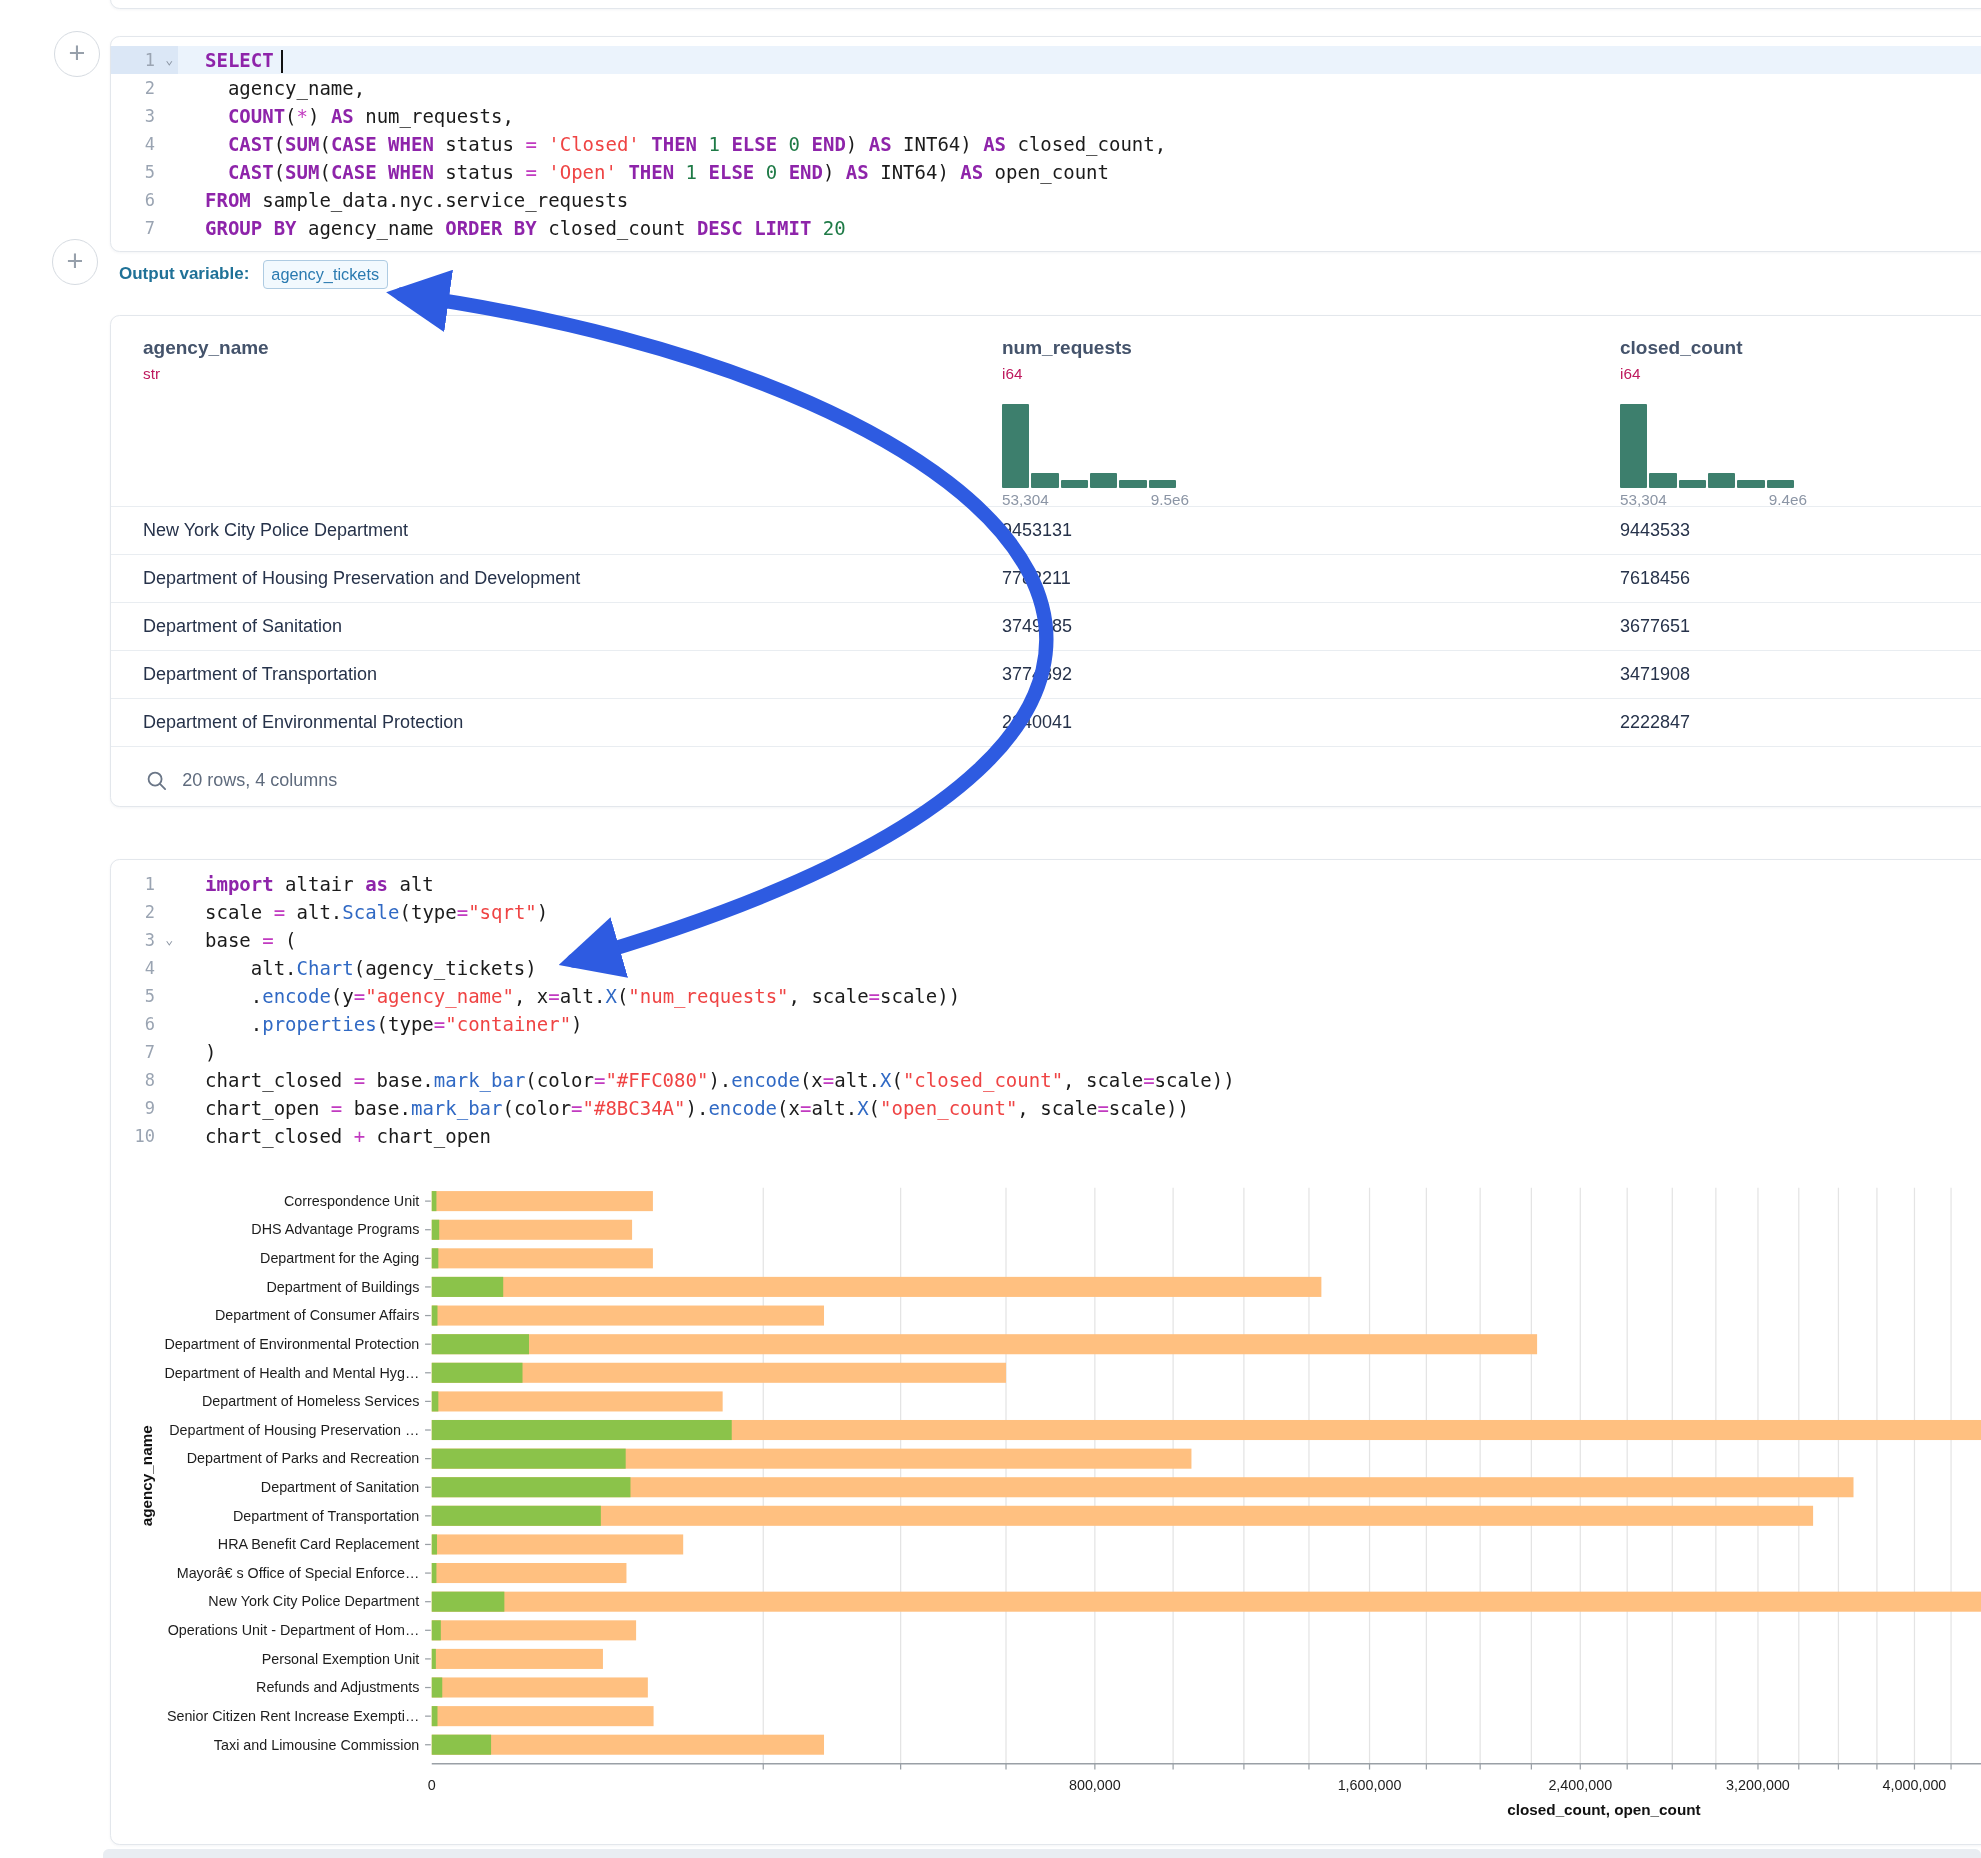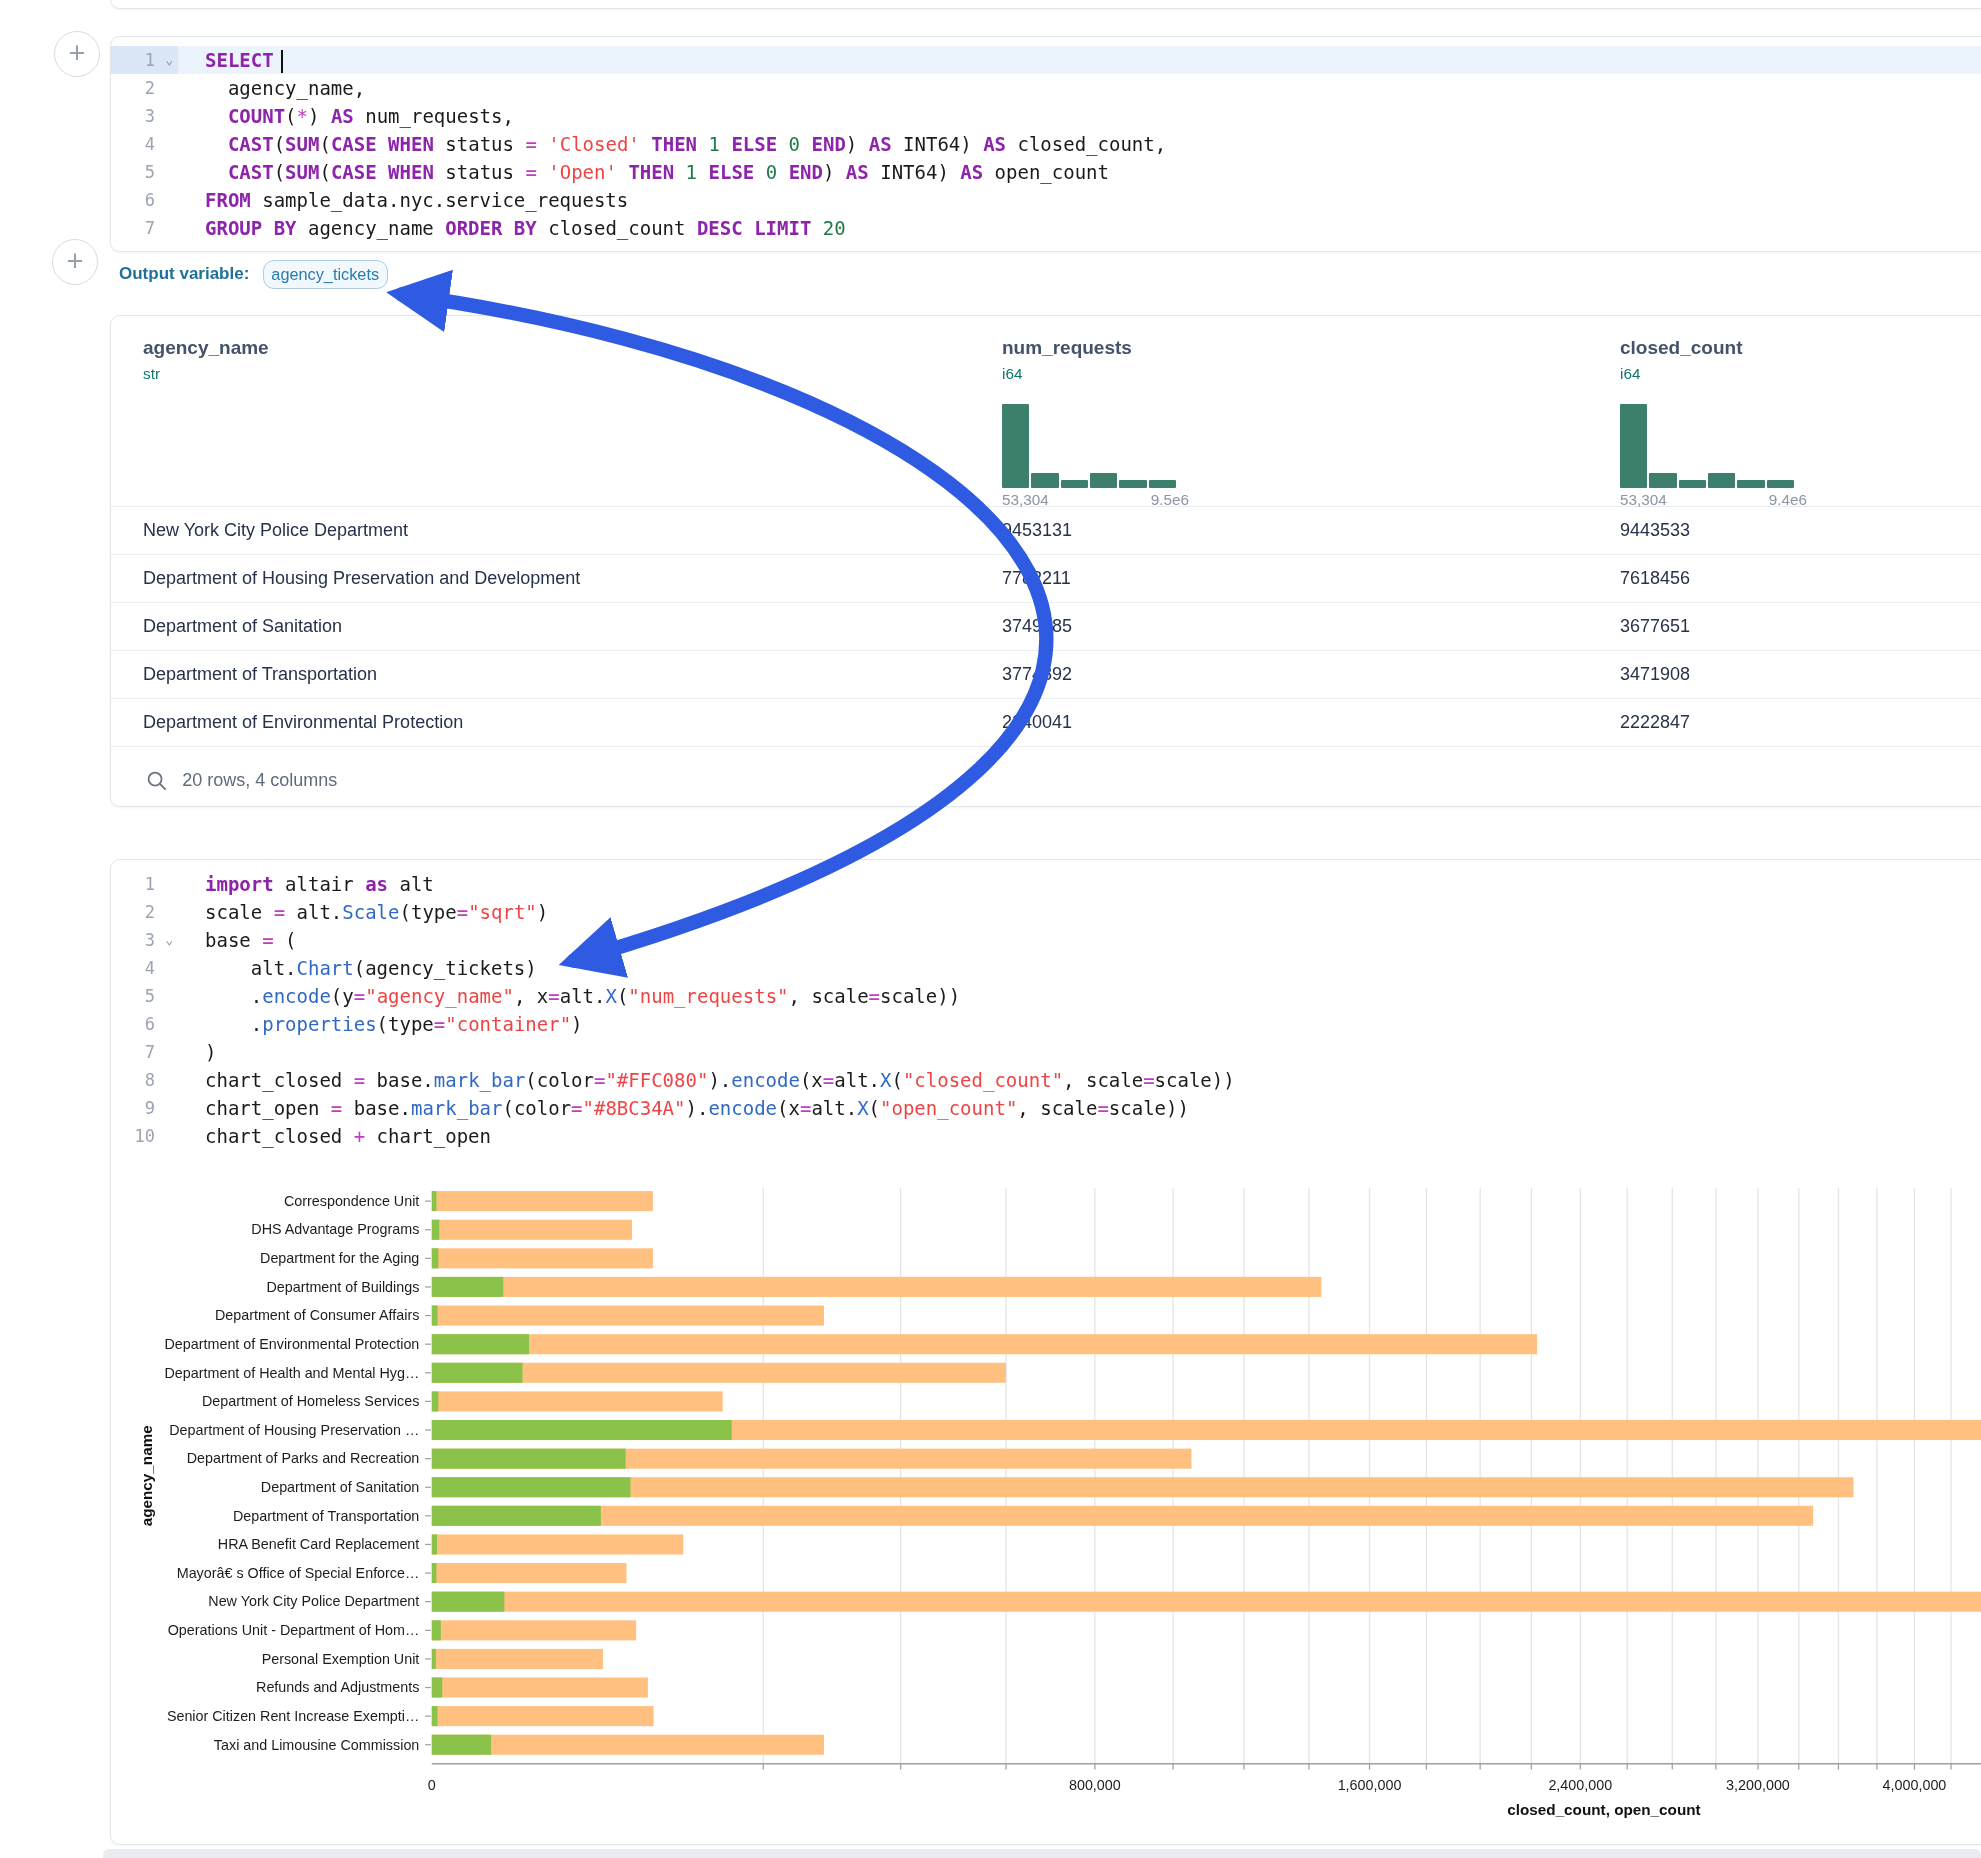--- a/index.html
+++ b/index.html
@@ -24,25 +24,25 @@
   .tk-s{color:#ef4444}
   .tk-n{color:#1e7a46}
   .tk-o{color:#c13ac0}
   .tk-f{color:#3069c4}
   .tk-p{color:#1b1b1b}
   .caret{display:inline-block;width:1.9px;height:23px;background:#111;vertical-align:middle;margin-left:7.6px;}
   
   .outvar{position:absolute;left:119px;top:260px;display:flex;align-items:center;gap:13.4px;}
   .outvar-label{color:#1f7197;font-weight:700;font-size:17px;}
   .outvar-pill{max-width:111px;overflow:hidden;white-space:nowrap;border:1.4px solid #aecbe2;
-               background:#f2f9fe;color:#2a7ab0;border-radius:11px;padding:3.8px 7.6px;font-size:16.3px;cursor:pointer;}
+               background:#f2f9fe;color:#2a7ab0;border-radius:4px;padding:3.8px 7.6px;font-size:16.3px;cursor:pointer;}
   
   .tbl-head{display:grid;grid-template-columns:859px 618px 1fr;padding:21px 0 0 32px;height:169px;}
   .col-name{font-weight:700;font-size:19px;color:#44536b;}
-  .col-dtype{font-size:15.3px;color:#0f766e;margin-top:5.7px;}
+  .col-dtype{font-size:15.3px;color:#be185d;margin-top:5.7px;}
   .col-stat{font-size:15.3px;color:#8b95a5;margin-top:3.8px;}
   .col-stats{margin-top:19px;}
   .hist{display:flex;align-items:flex-end;gap:1.9px;height:84px;width:174px;margin-top:21px;}
   .hist .bar{flex:1;background:#3d7f6d;border-radius:1px;}
   .hist-labels{display:flex;justify-content:space-between;width:187px;font-size:15.3px;color:#8b95a5;margin-top:3.8px;}
   .tbl-row{display:grid;grid-template-columns:859px 618px 1fr;align-items:center;height:47px;
            border-top:1px solid #e9edf1;padding-left:32px;font-size:18px;color:#26324a;}
   .tbl-footer{display:flex;align-items:center;gap:14.3px;height:67px;padding-left:35px;color:#5f6b7d;font-size:18px;}
   
   .arrow-overlay{position:absolute;left:0;top:0;z-index:6;pointer-events:none;}

